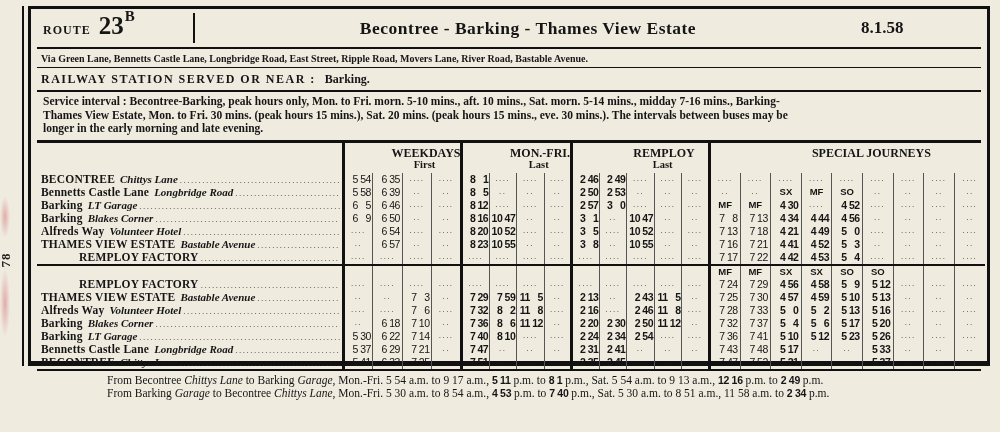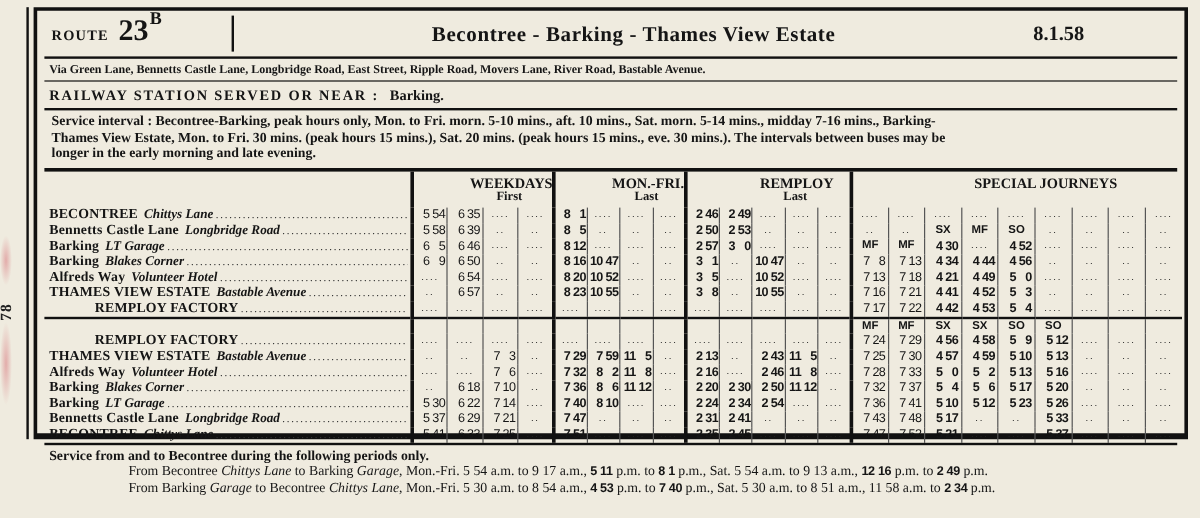--- a/index.html
+++ b/index.html
@@ -606,18 +606,17 @@
           <td class="t-cell dots">....</td>
           <td class="t-cell time pm"><span class="hh">5</span><span class="mm">37</span></td>
           <td class="t-cell dots">....</td>
           <td class="t-cell dots">....</td>
           <td class="t-cell dots">....</td>
         </tr>
       </tbody>
   </table>
 
   <div class="footer">
-    <div class="intro">Service from and to Becontree during the following periods only.</div>
     <div class="fline" id="fline0"><span class="">From Becontree </span><span class=" i">Chittys Lane</span><span class=""> to Barking </span><span class=" i">Garage</span><span class="">, Mon.-Fri. 5 54 a.m. to 9 17 a.m., </span><span class="b">5 11</span><span class=""> p.m. to </span><span class="b">8 1</span><span class=""> p.m., Sat. 5 54 a.m. to 9 13 a.m., </span><span class="b">12 16</span><span class=""> p.m. to </span><span class="b">2 49</span><span class=""> p.m.</span></div>
     <div class="fline" id="fline1"><span class="">From Barking </span><span class=" i">Garage</span><span class=""> to Becontree </span><span class=" i">Chittys Lane</span><span class="">, Mon.-Fri. 5 30 a.m. to 8 54 a.m., </span><span class="b">4 53</span><span class=""> p.m. to </span><span class="b">7 40</span><span class=""> p.m., Sat. 5 30 a.m. to 8 51 a.m., 11 58 a.m. to </span><span class="b">2 34</span><span class=""> p.m.</span></div>
   </div>
 
 </div>
 
 </body></html>

